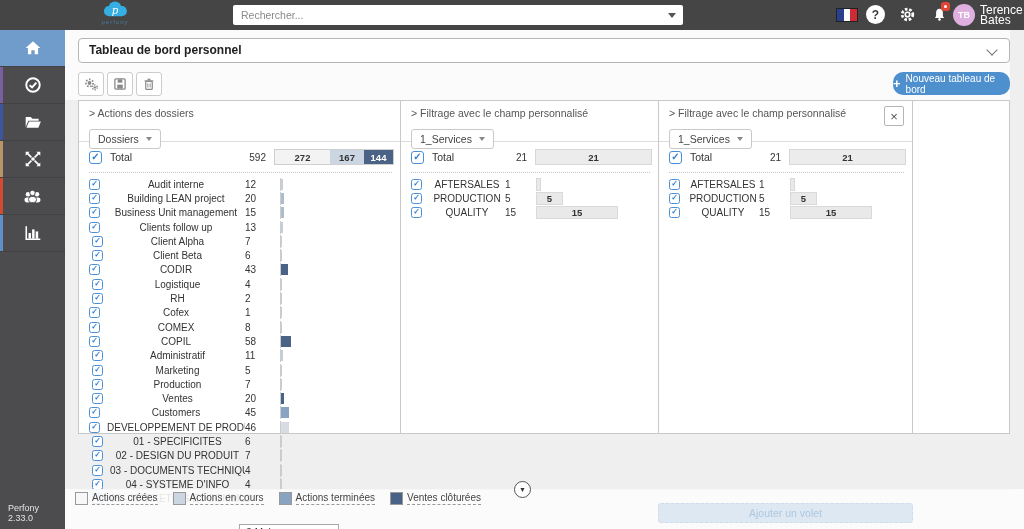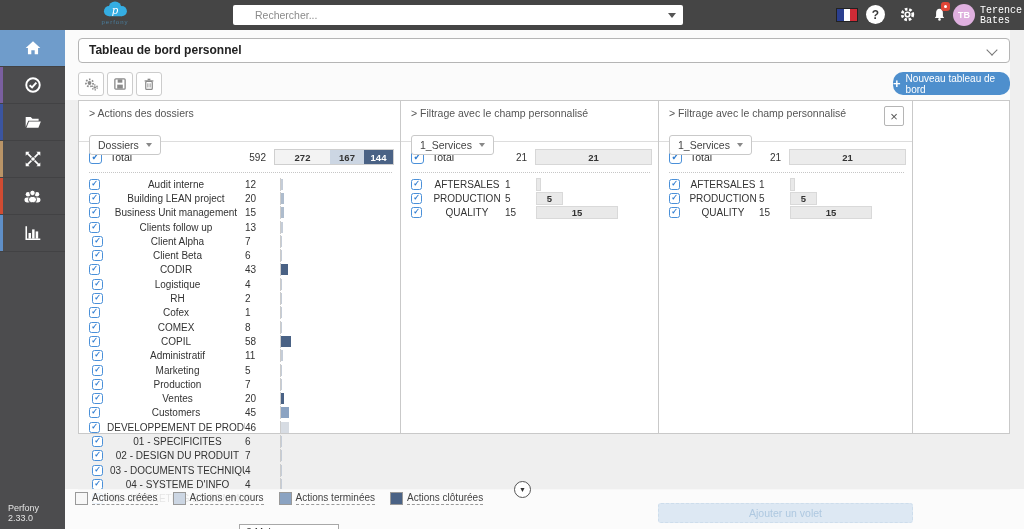--- a/index.html
+++ b/index.html
@@ -5,54 +5,54 @@
   * { margin:0; padding:0; box-sizing:border-box; }
   body {
     width:1024px; height:529px; position:relative; overflow:hidden;
     font-family:"Liberation Sans", sans-serif; background:#efefef;
   }
   
   .topbar { position:absolute; left:0; top:0; width:1024px; height:30px; background:#454545; z-index:20; }
   .logo { position:absolute; left:84px; top:1px; width:62px; height:29px; text-align:center; }
   .logo .brand { display:block; font-size:6px; color:#4a7e9e; letter-spacing:1px; margin-top:-3px; }
   .searchwrap { position:absolute; left:233px; top:5px; width:450px; height:20px; background:#fff; border-radius:2px; }
-  .searchwrap input { width:100%; height:100%; border:none; outline:none; background:transparent; font-size:10.5px; color:#333; padding:0 18px 0 22px; font-family:"Liberation Sans",sans-serif; }
+  .searchwrap input { width:100%; height:100%; border:none; outline:none; background:transparent; font-size:10.5px; color:#333; padding:0 18px 0 8px; font-family:"Liberation Sans",sans-serif; }
   .searchwrap input::placeholder { color:#8a8a8a; }
   .search-caret { position:absolute; right:7px; top:8px; width:0; height:0; border-left:4px solid transparent; border-right:4px solid transparent; border-top:5px solid #555; }
   .flag { position:absolute; left:836px; top:8px; width:22px; height:14px; display:flex; border:1px solid #222; }
   .flag div { flex:1; }
   .hd-ic { position:absolute; top:5px; width:19px; height:19px; display:flex; align-items:center; justify-content:center; }
   .help { left:866px; background:#fff; border-radius:50%; font-size:12px; font-weight:bold; color:#3a3a3a; }
   .gear { left:898px; }
   .bellwrap { left:930px; }
   .badge { position:absolute; left:941px; top:2px; width:9px; height:9px; background:#e04535; border-radius:3px; z-index:2; }
   .badge::after { content:""; position:absolute; left:3px; top:3px; width:3px; height:3px; background:#fff; border-radius:50%; }
   .avatar { position:absolute; left:953px; top:4px; width:22px; height:22px; border-radius:50%; background:#dfb0df; color:#fff; font-size:9px; font-weight:bold; display:flex; align-items:center; justify-content:center; }
-  .uname { position:absolute; left:980px; top:6px; color:#fff; font-size:10px; line-height:9.5px;font-family:Liberation Mono, monospace; }
+  .uname { position:absolute; left:980px; top:6px; color:#fff; font-size:12px; line-height:9.5px; }
   
   .sidebar { position:absolute; left:0; top:30px; width:65px; height:499px; background:#4c4c4e; z-index:15; }
   .side-item { position:relative; height:37px; display:flex; align-items:center; justify-content:center; border-bottom:1px solid #424244; }
   .side-item.active { background:#6f9ccb; }
   .stripe { position:absolute; left:0; top:0; width:3px; height:100%; }
   .version { position:absolute; left:8px; bottom:6px; color:#e3e3e3; font-size:9px; }
   
   .select-strip { position:absolute; left:65px; top:30px; width:945px; height:70px; background:#fbfbfb; z-index:1; }
   .board-select { position:absolute; left:78px; top:38px; width:932px; height:25px; background:#fff; border:1px solid #b5b5b5; border-radius:4px; font-size:12px; font-weight:bold; color:#222; line-height:23px; padding-left:10px; z-index:2; }
   .board-select::after { content:""; position:absolute; right:13px; top:7px; width:7px; height:7px; border-right:1.5px solid #777; border-bottom:1.5px solid #777; transform:rotate(45deg); }
   .tbtn { position:absolute; top:72px; width:26px; height:24px; background:#fff; border:1px solid #ccc; border-radius:3px; display:flex; align-items:center; justify-content:center; z-index:2; }
   .new-board { position:absolute; left:893px; top:72px; width:117px; height:23px; background:#4e8fcd; border-radius:10px; color:#fff; font-size:10px; display:flex; align-items:center; justify-content:center; gap:5px; z-index:2; }
   .new-board .plus::before { content:"+"; font-size:13px; font-weight:bold; }
   
   .panels { position:absolute; left:78px; top:100px; width:932px; height:334px; background:#fff; border:1px solid #c9c9c9; display:flex; z-index:2; }
   .panel { position:relative; border-right:1px solid #c9c9c9; }
   .panel.p1 { width:322px; } .panel.p2 { width:258px; } .panel.p3 { width:254px; }
   .panel-fill { flex:1; }
   .panel-head { height:41px; border-bottom:1px solid #ddd; padding:6px 8px 0 10px; position:relative; }
   .panel-title { font-size:10.5px; color:#555; }
-  .dd-btn { margin-top:16px; display:inline-flex; align-items:center; gap:7px; border:1px solid #c9c9c9; border-radius:3px; padding:3px 8px; font-size:10.5px; color:#444; background:#fff; }
+  .dd-btn { margin-top:10px; display:inline-flex; align-items:center; gap:7px; border:1px solid #c9c9c9; border-radius:3px; padding:3px 8px; font-size:10.5px; color:#444; background:#fff; }
   .dd-btn::after { content:""; width:0; height:0; border-left:3.5px solid transparent; border-right:3.5px solid transparent; border-top:4px solid #888; }
   .close-btn { position:absolute; right:8px; top:5px; width:20px; height:20px; border:1px solid #b5b5b5; border-radius:2px; background:#fff; color:#555; font-size:13px; line-height:17px; text-align:center; }
   .close-btn::before { content:"×"; }
   .total-row { display:flex; align-items:center; padding:7px 6px 5px 10px; }
   .cb { width:13px; height:13px; min-width:13px; border:1.5px solid #4a90d9; border-radius:3px; background:#fff; color:#2f7cd0; font-size:10px; line-height:10px; font-weight:bold; text-align:center; }
   .cb::before { content:"✓"; }
   .total-label { font-size:10.5px; color:#333; margin-left:8px; flex:1; }
   .total-val { font-size:10px; color:#333; margin-right:8px; }
   .tbar { display:flex; height:16px; border:1px solid #cfcfcf; }
   .seg { display:flex; align-items:center; justify-content:center; font-size:9.5px; font-weight:bold; }
@@ -513,21 +513,21 @@
       <div class="leg-item">
         <span class="swatch" style="background: rgb(204, 214, 227);"></span>
         <span class="leg-label">Actions en cours</span>
       </div>
       <div class="leg-item">
         <span class="swatch" style="background: rgb(139, 163, 194);"></span>
         <span class="leg-label">Actions terminées</span>
       </div>
       <div class="leg-item">
         <span class="swatch" style="background: rgb(74, 98, 133);"></span>
-        <span class="leg-label">Actions clôturées</span>
+        <span class="leg-label">Ventes clôturées</span>
       </div>
     </div>
   <div class="filterrow">
     <span class="filter-label">Afficher les actions cloturées depuis</span>
     <div class="filter-select">3 Mois</div>
   </div>
   <div class="add-panel">Ajouter un volet</div>
 </footer>
 
 </body></html>

